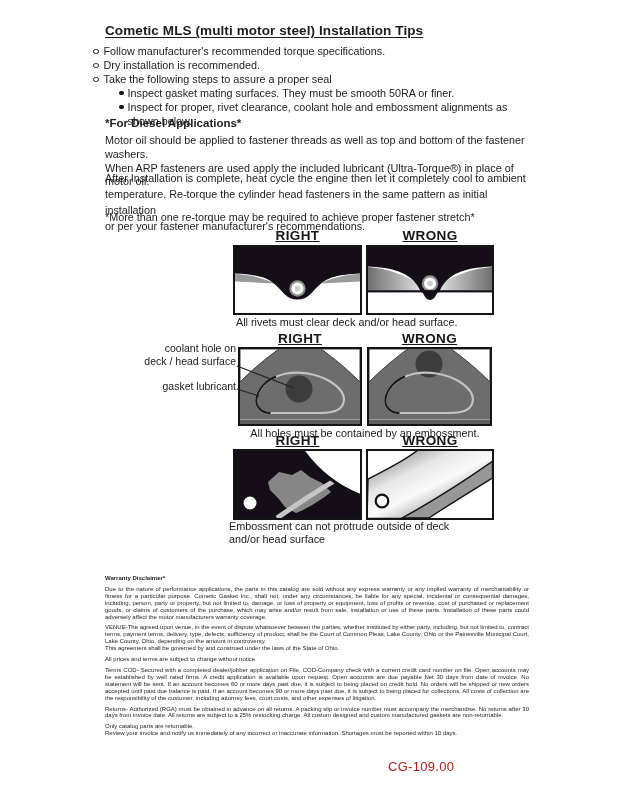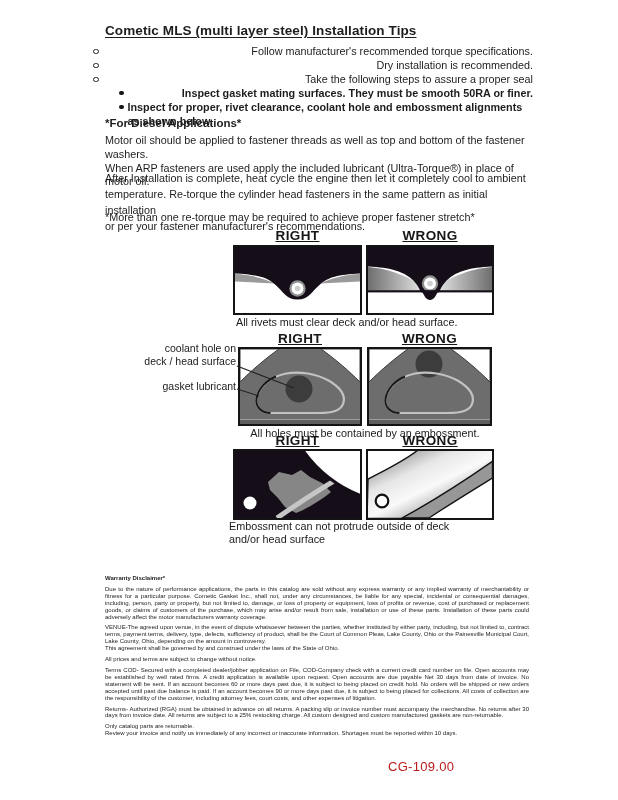--- a/index.html
+++ b/index.html
@@ -2,22 +2,22 @@
 <html><head>
 <meta charset="utf-8">
 <style>
   html,body{margin:0;padding:0;background:#fff;}
   .page{position:relative;width:618px;height:800px;background:#ffffff;overflow:hidden;
         font-family:"Liberation Sans", sans-serif;color:#1d1d1d;}
   .abs{position:absolute;}
   .title{left:105px;top:23px;font-size:13.5px;font-weight:bold;
          text-decoration:underline;text-underline-offset:2px;letter-spacing:.1px;}
   .bullets{left:93px;top:44px;width:440px;font-size:10.8px;line-height:14px;}
-  .b-row{display:flex;align-items:flex-start;justify-content:space-between;}
-  .b-row.sub{margin-left:26px;font-weight:bold;}
+  .b-row{display:flex;align-items:flex-start;}
+  .b-row.sub{margin-left:26px;}
   .o-marker{flex:0 0 auto;width:3.5px;height:3.5px;border:1px solid #222;border-radius:50%;
             margin:4.5px 5px 0 0;}
   .f-marker{flex:0 0 auto;width:4.5px;height:4.5px;background:#151515;border-radius:50%;
             margin:4.5px 4px 0 0;}
   .h2{left:105px;top:117px;font-size:11.5px;font-weight:bold;}
   .para{left:105px;width:432px;font-size:10.8px;line-height:13.8px;white-space:pre-line;}
   .p1{top:134px;}
   .p2{top:170px;line-height:16px;}
   .p3{top:211px;}
   .dlabel{font-size:13.5px;font-weight:bold;text-align:center;letter-spacing:.4px;color:#161616;text-decoration:underline;}
@@ -29,21 +29,21 @@
   .legal .lh{font-weight:bold;margin-bottom:4px;}
   .legal .lp{margin-bottom:4px;white-space:pre-line;}
   .pagenum{left:388px;top:759px;font-size:13px;color:#b91c1c;letter-spacing:.3px;}
   svg{display:block;}
 </style>
 </head>
 <body>
 
 <div class="page">
 
-  <div class="abs title">Cometic MLS (multi layer steel) Installation Tips</div>
+  <div class="abs title">Cometic MLS (multi motor steel) Installation Tips</div>
 
   <div class="abs bullets">
     <div class="b-row">
       <span class="o-marker"></span>
       <span>Follow manufacturer's recommended torque specifications.</span>
     </div>
     <div class="b-row">
       <span class="o-marker"></span>
       <span>Dry installation is recommended.</span>
     </div>

